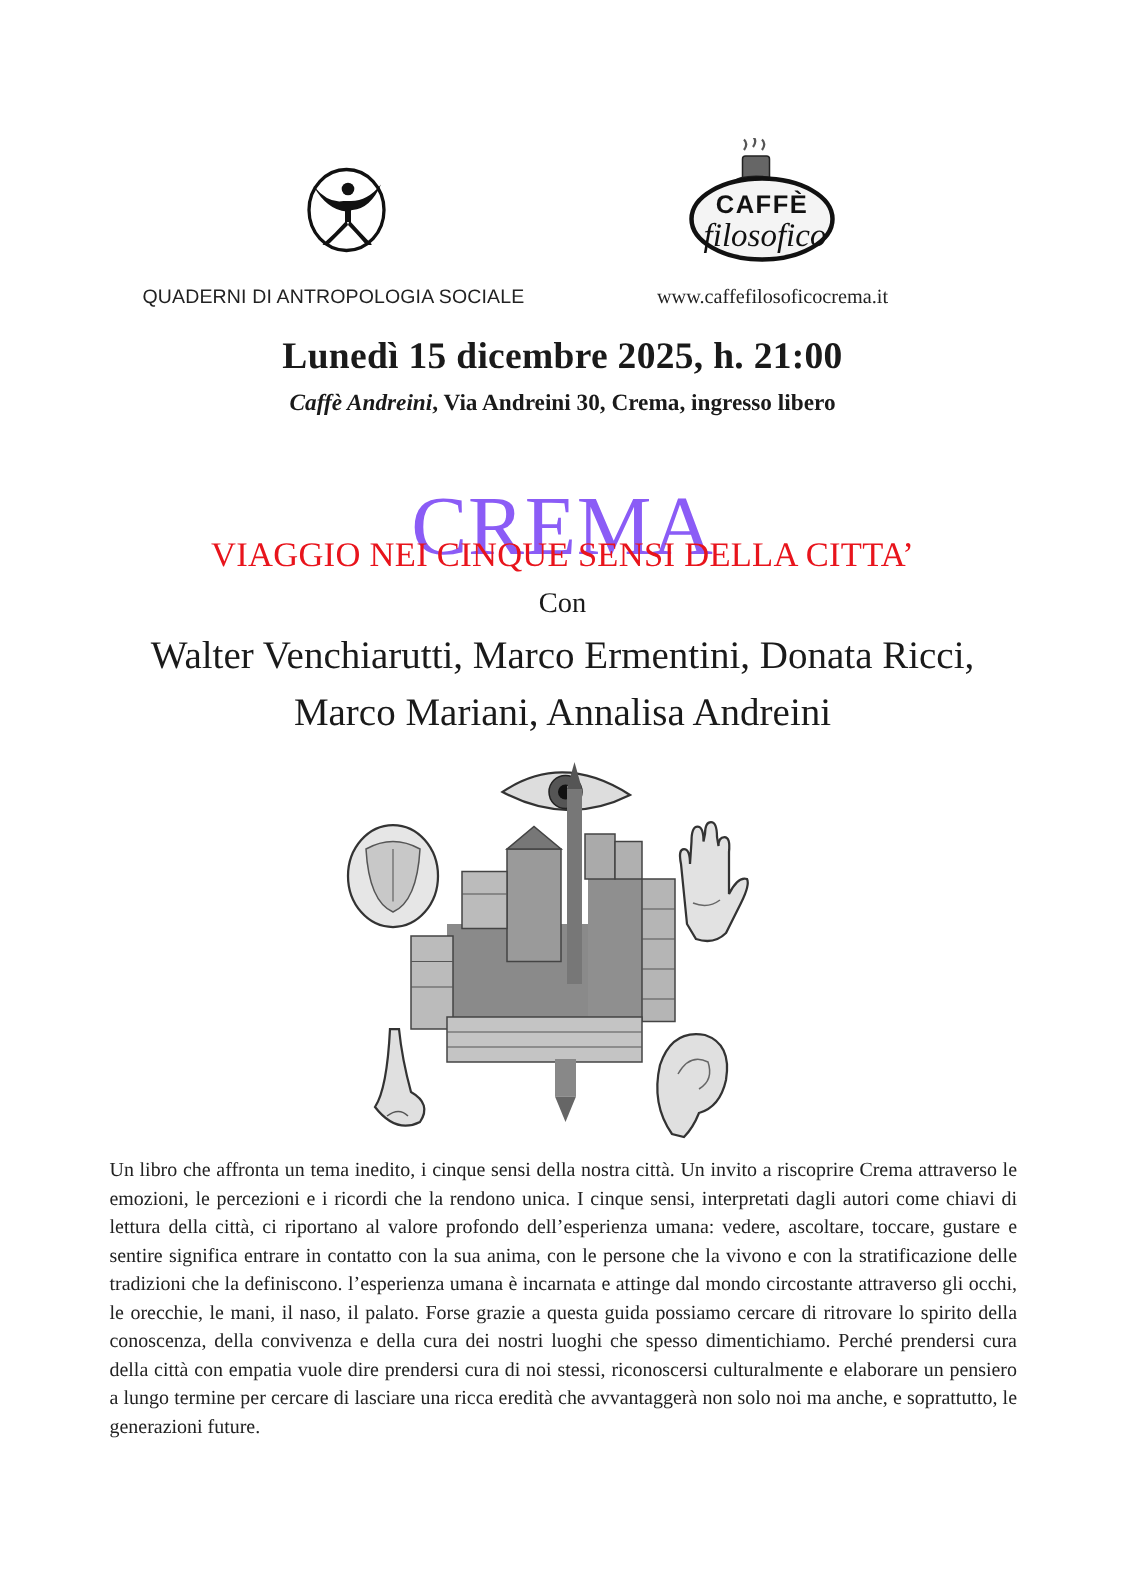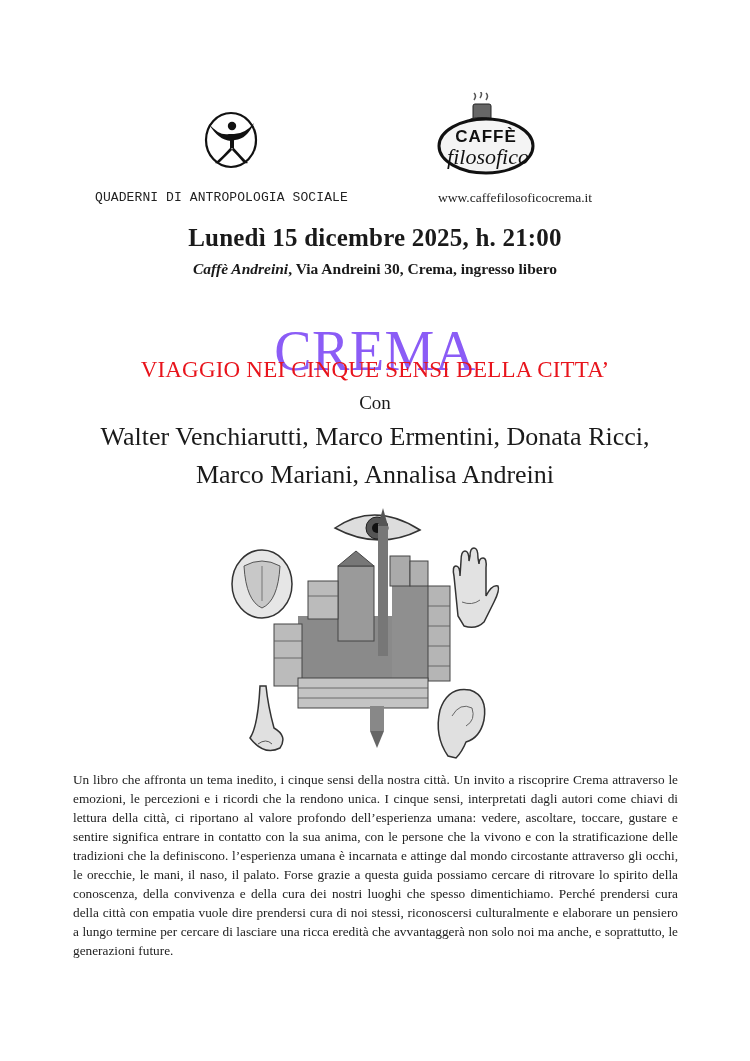--- a/index.html
+++ b/index.html
@@ -1,23 +1,23 @@
 <!DOCTYPE html>
 <html><head>
 <meta charset="utf-8">
 <style>
   html, body { margin: 0; padding: 0; background: #ffffff; }
   body { width: 750px; height: 1061px; position: relative; overflow: hidden; font-family: "Liberation Serif", serif; color: #1a1a1a; }
   .abs { position: absolute; }
   .center { left: 0; width: 750px; text-align: center; }
 
   .logo-left { left: 201px; top: 104px; width: 60px; height: 70px; }
-  .logo-right { left: 436px; top: 92px; width: 100px; height: 92px; }
+  .logo-right { left: 458px; top: 92px; width: 100px; height: 92px; }
 
-  .org-label { left: 95px; top: 190px; font-family: Liberation Mono, monospace; font-size: 13px; letter-spacing: 0.1px; color: #222; }
+  .org-label { left: 95px; top: 190px; font-family: Liberation Sans, sans-serif; font-size: 13px; letter-spacing: 0.1px; color: #222; }
   .website { left: 438px; top: 190px; font-family: "Liberation Serif", serif; font-size: 13.5px; color: #222; }
 
   .date-line { top: 224px; font-size: 25px; font-weight: bold; letter-spacing: 0.2px; }
   .venue-line { top: 260px; font-size: 15.5px; font-weight: bold; }
   .venue-line .venue-name { font-style: italic; }
 
   .main-title { top: 283px; font-size: 56px; color: #8b5cf6; letter-spacing: 0.5px; margin-top: 36px; }
   .subtitle { top: 357px; font-size: 23px; color: #e8141c; letter-spacing: 0.2px; }
   .con { top: 392px; font-size: 19px; }
   .authors { top: 418px; font-size: 26px; line-height: 38px; }

